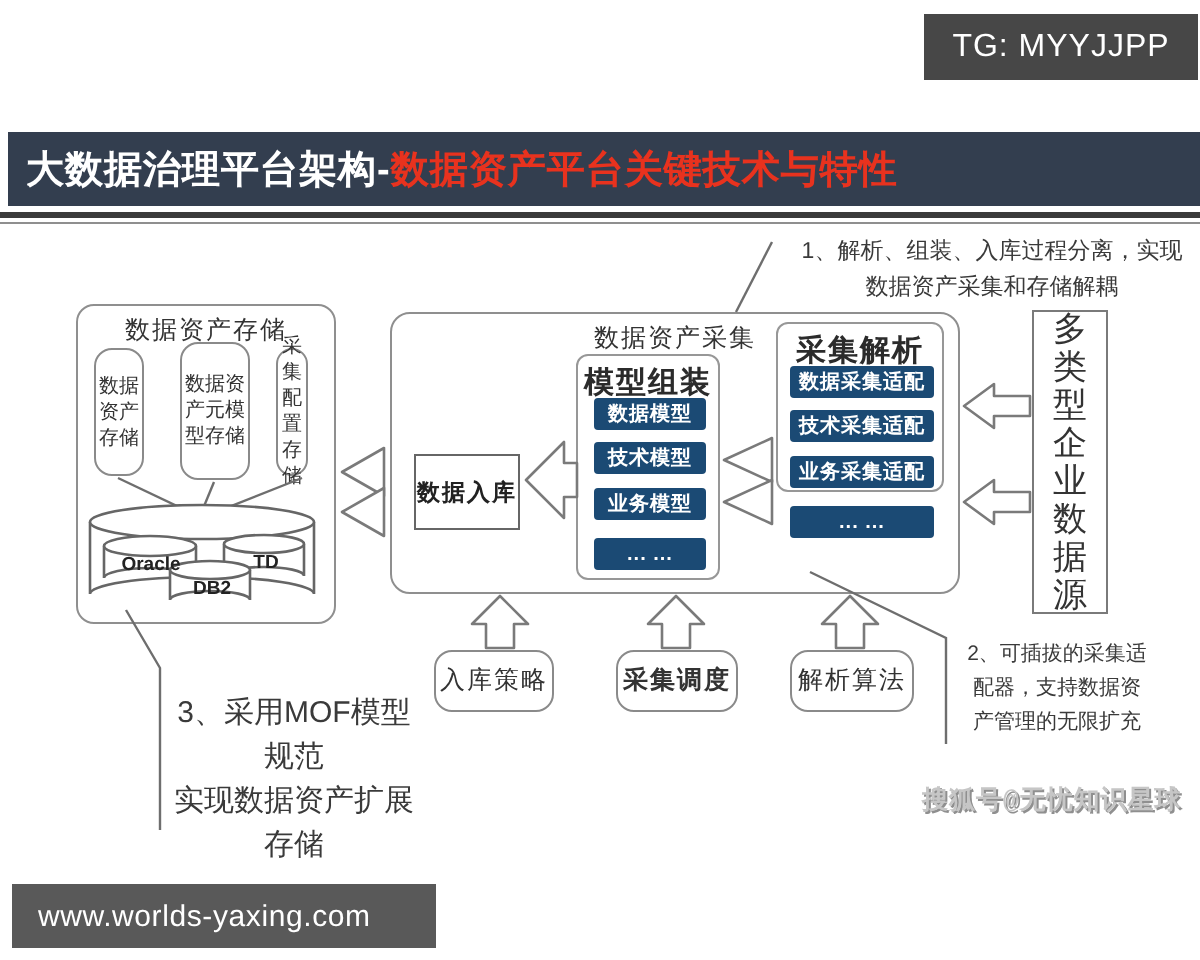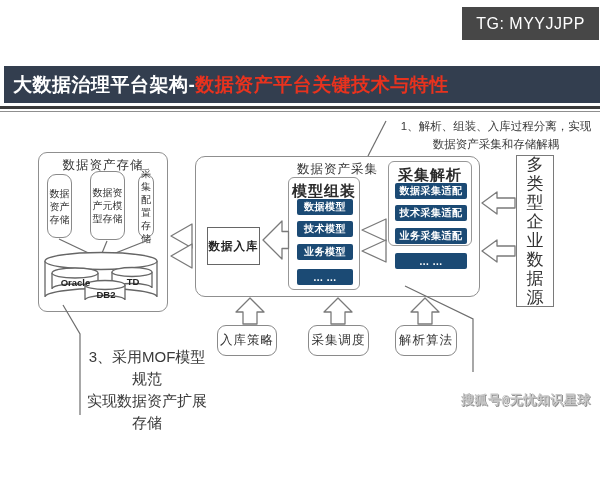--- a/index.html
+++ b/index.html
@@ -48,21 +48,21 @@
 
   
   .datasource-box{left:516px;top:155px;width:38px;height:152px;border:1.3px solid #7a7a7a;background:#fff;
     display:flex;align-items:center;justify-content:center;text-align:center;font-size:17px;line-height:19px;
     color:#333;word-break:break-all;padding:0 5px;}
 
   
   .support{border:1.4px solid #8a8a8a;border-radius:9px;background:#fff;display:flex;align-items:center;
     justify-content:center;font-size:12.5px;color:#333;letter-spacing:1px;height:31px;top:325px;}
   .sup1{left:217px;width:60px;}
-  .sup2{left:308px;width:61px;}
+  .sup2{left:308px;width:61px;font-weight:bold;}
   .sup3{left:395px;width:62px;}
 
   
   .ann{color:#3a3a3a;text-align:center;}
   .ann span{display:block;}
   .ann1{left:396px;top:118px;width:200px;font-size:11.5px;line-height:17.5px;}
   .ann2{left:481px;top:319px;width:95px;font-size:10.5px;line-height:17px;}
   .ann3{left:86px;top:346px;width:122px;font-size:15px;line-height:22px;}
 
   .watermark{left:461px;top:391px;width:135px;font-size:13px;font-weight:bold;color:#c6c6c6;
@@ -177,20 +177,26 @@
   </svg>
 
   <div class="abs db-label" style="left:53px;top:277px;width:45px;">Oracle</div>
   <div class="abs db-label" style="left:86px;top:289px;width:40px;">DB2</div>
   <div class="abs db-label" style="left:113px;top:276px;width:40px;">TD</div>
 
   <div class="abs ann ann1">
     <span>1、解析、组装、入库过程分离，实现</span>
     <span>数据资产采集和存储解耦</span>
   </div>
+  <div class="abs ann ann2">
+    <span>2、可插拔的采集适</span>
+    <span>配器，支持数据资</span>
+    <span>产管理的无限扩充</span>
+  </div>
   <div class="abs ann ann3">
     <span>3、采用MOF模型规范</span>
     <span>实现数据资产扩展存储</span>
   </div>
 
   <div class="abs watermark">搜狐号@无忧知识星球</div>
+  <div class="abs footer-bar">www.worlds-yaxing.com</div>
 
 </div>
 
 </body></html>

